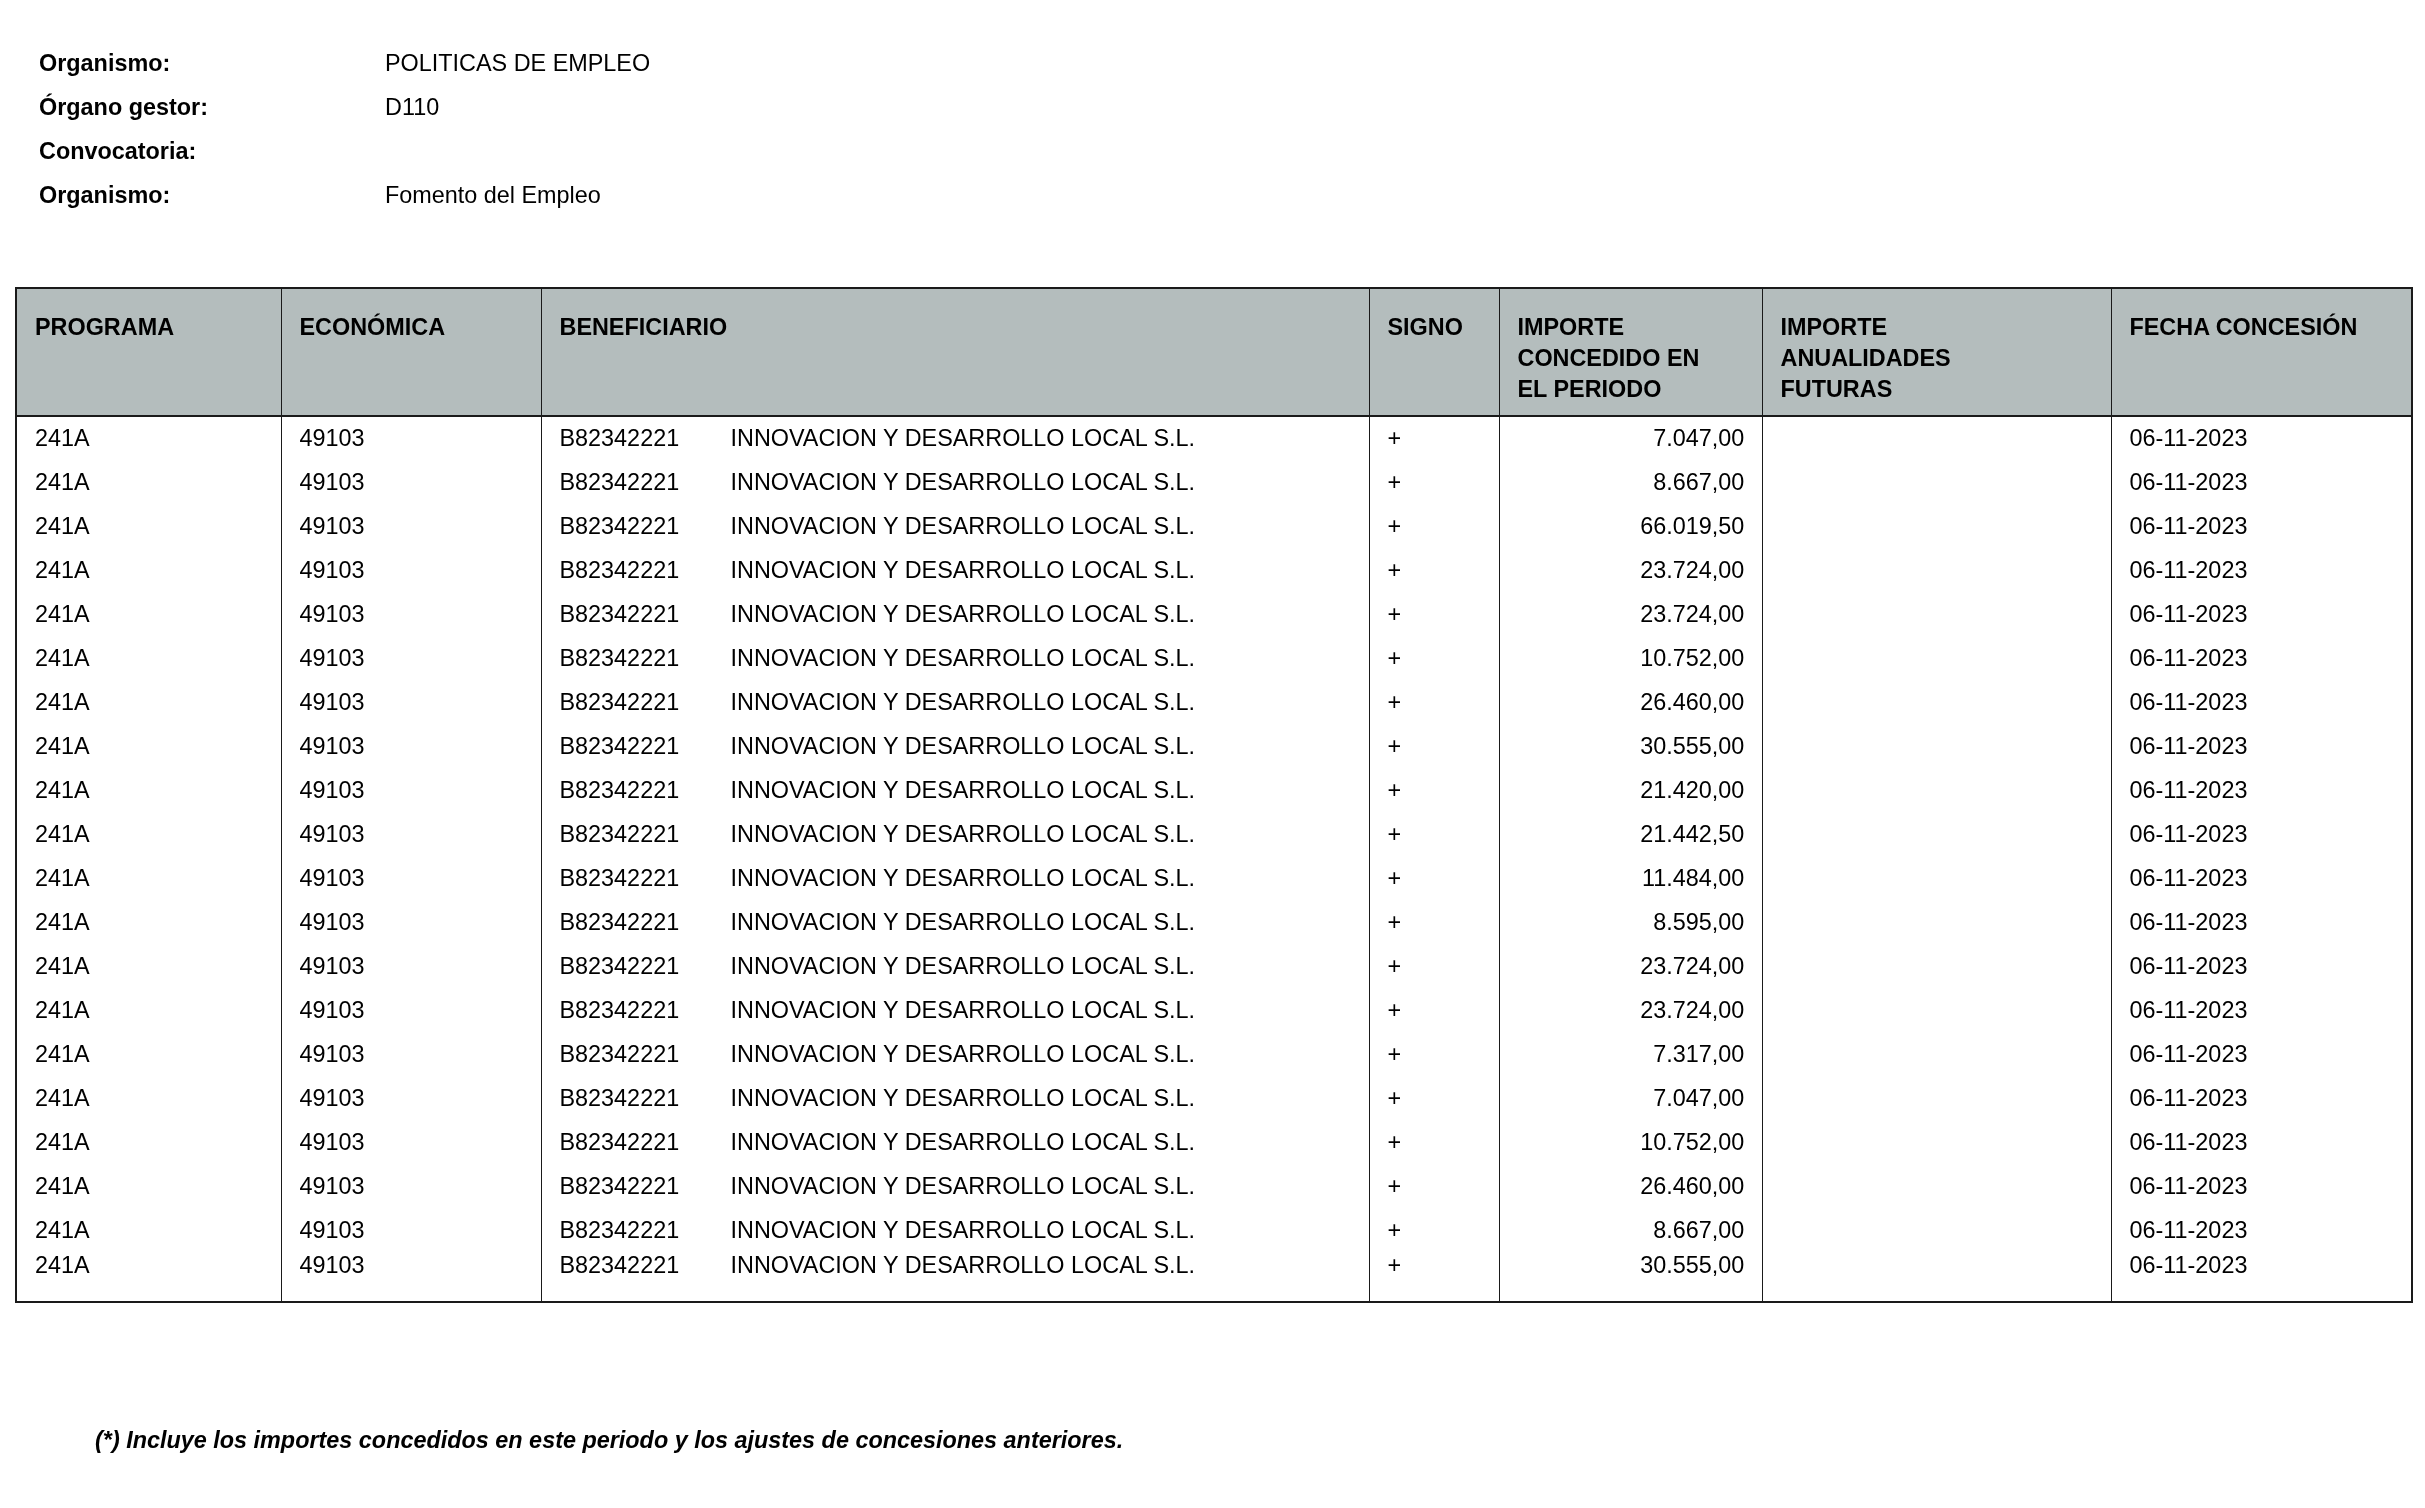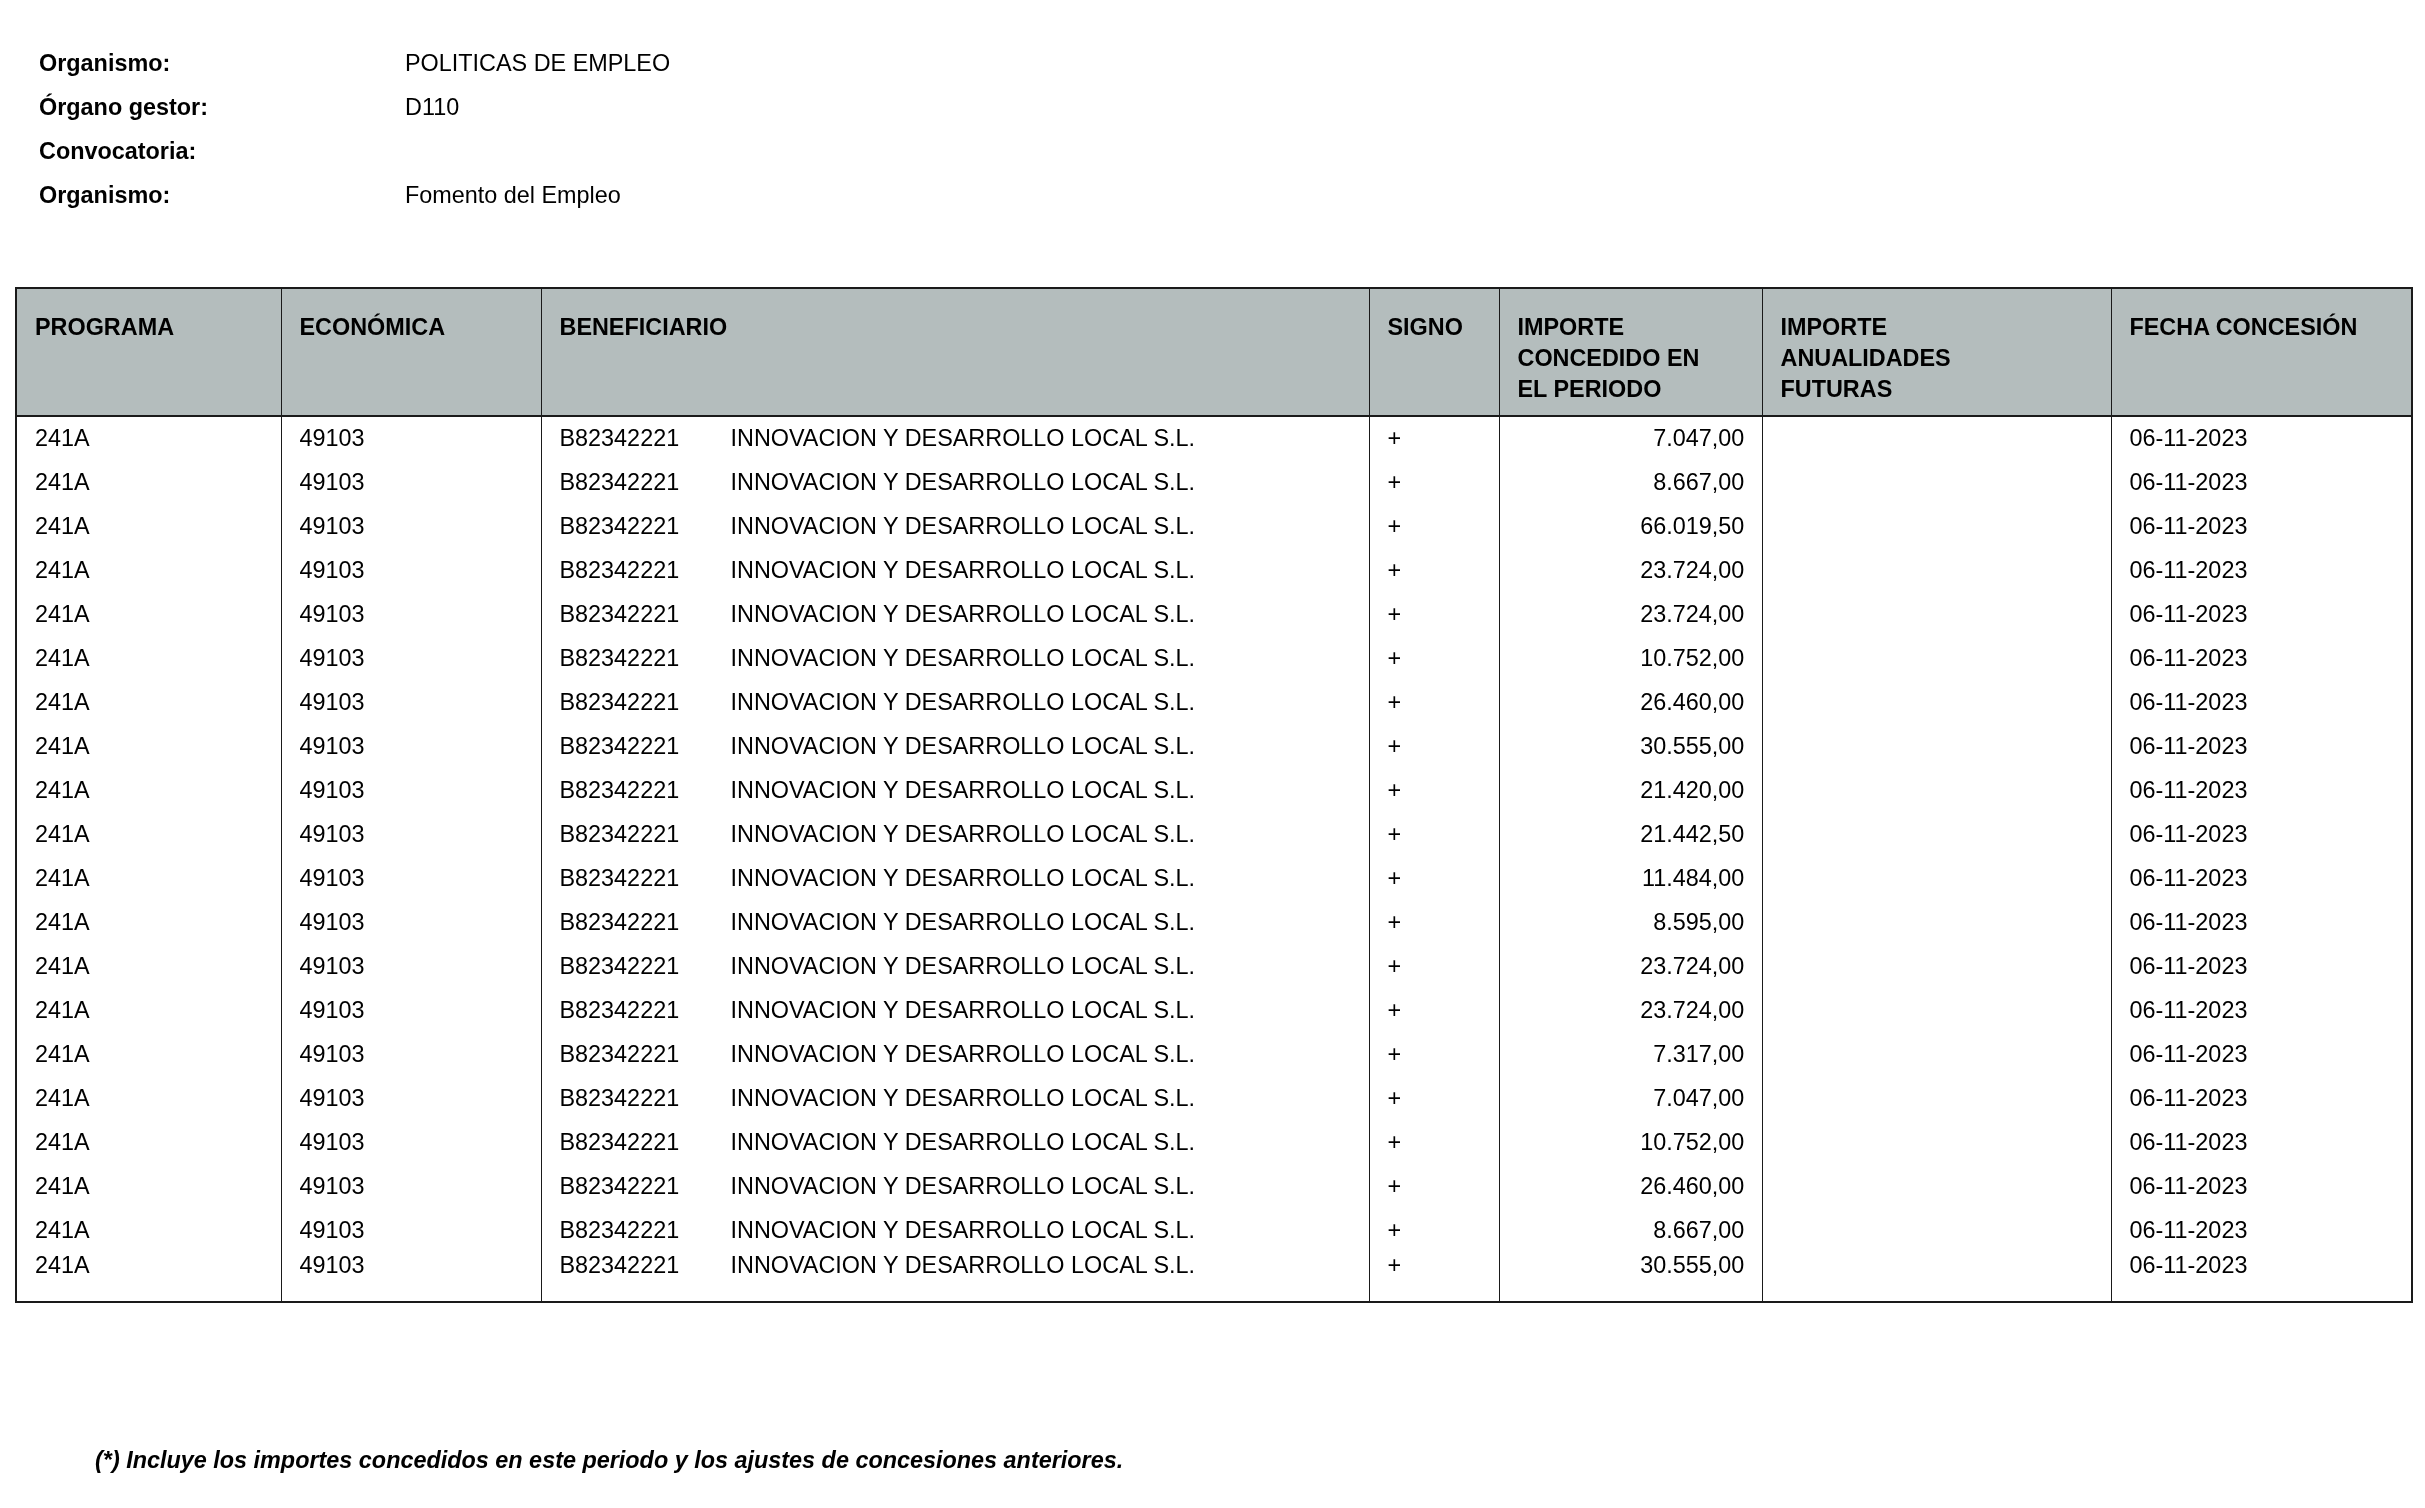--- a/index.html
+++ b/index.html
@@ -11,21 +11,21 @@
   body {
     font-family: "Liberation Sans", sans-serif;
     color: var(--text, #000000);
   }
   .page { position: relative; width: 2332px; height: 1509px; background: var(--page-bg, #ffffff); }
 
   
   .meta { position: absolute; left: 39px; top: 41px; }
   .meta-row { display: flex; height: 44px; align-items: center; font-size: 23.4px; }
   .meta-label { font-weight: bold; flex: 0 0 346px; width: 346px; }
-  .meta-value { white-space: nowrap; margin-left: 20px; }
+  .meta-value { white-space: nowrap; }
 
   
   .grant-table {
     position: absolute; left: 15.4px; top: 287px;
     width: 2396px;
     border-collapse: collapse; table-layout: fixed;
     border: 2.9px solid var(--border, #1a1a1a);
   }
   .grant-table th, .grant-table td {
     border-left: 1.5px solid var(--border, #1a1a1a);
@@ -53,21 +53,20 @@
   .grant-table tbody tr:last-child td { padding-bottom: 22px; }
   td.c-importe { text-align: right; padding-right: 14.6px; }
   td.c-signo { padding-left: 19px; }
   .benef-id { display: inline-block; width: 171px; }
 
   
   .footnote {
     position: absolute; left: 95px; top: 1427px;
     font-size: 23.4px; font-weight: bold; font-style: italic;
     white-space: nowrap;
-    margin-top: 20px;
   }
 </style>
 </head>
 <body>
 
 <div class="page">
 
   <div class="meta">
 
       <div class="meta-row">

